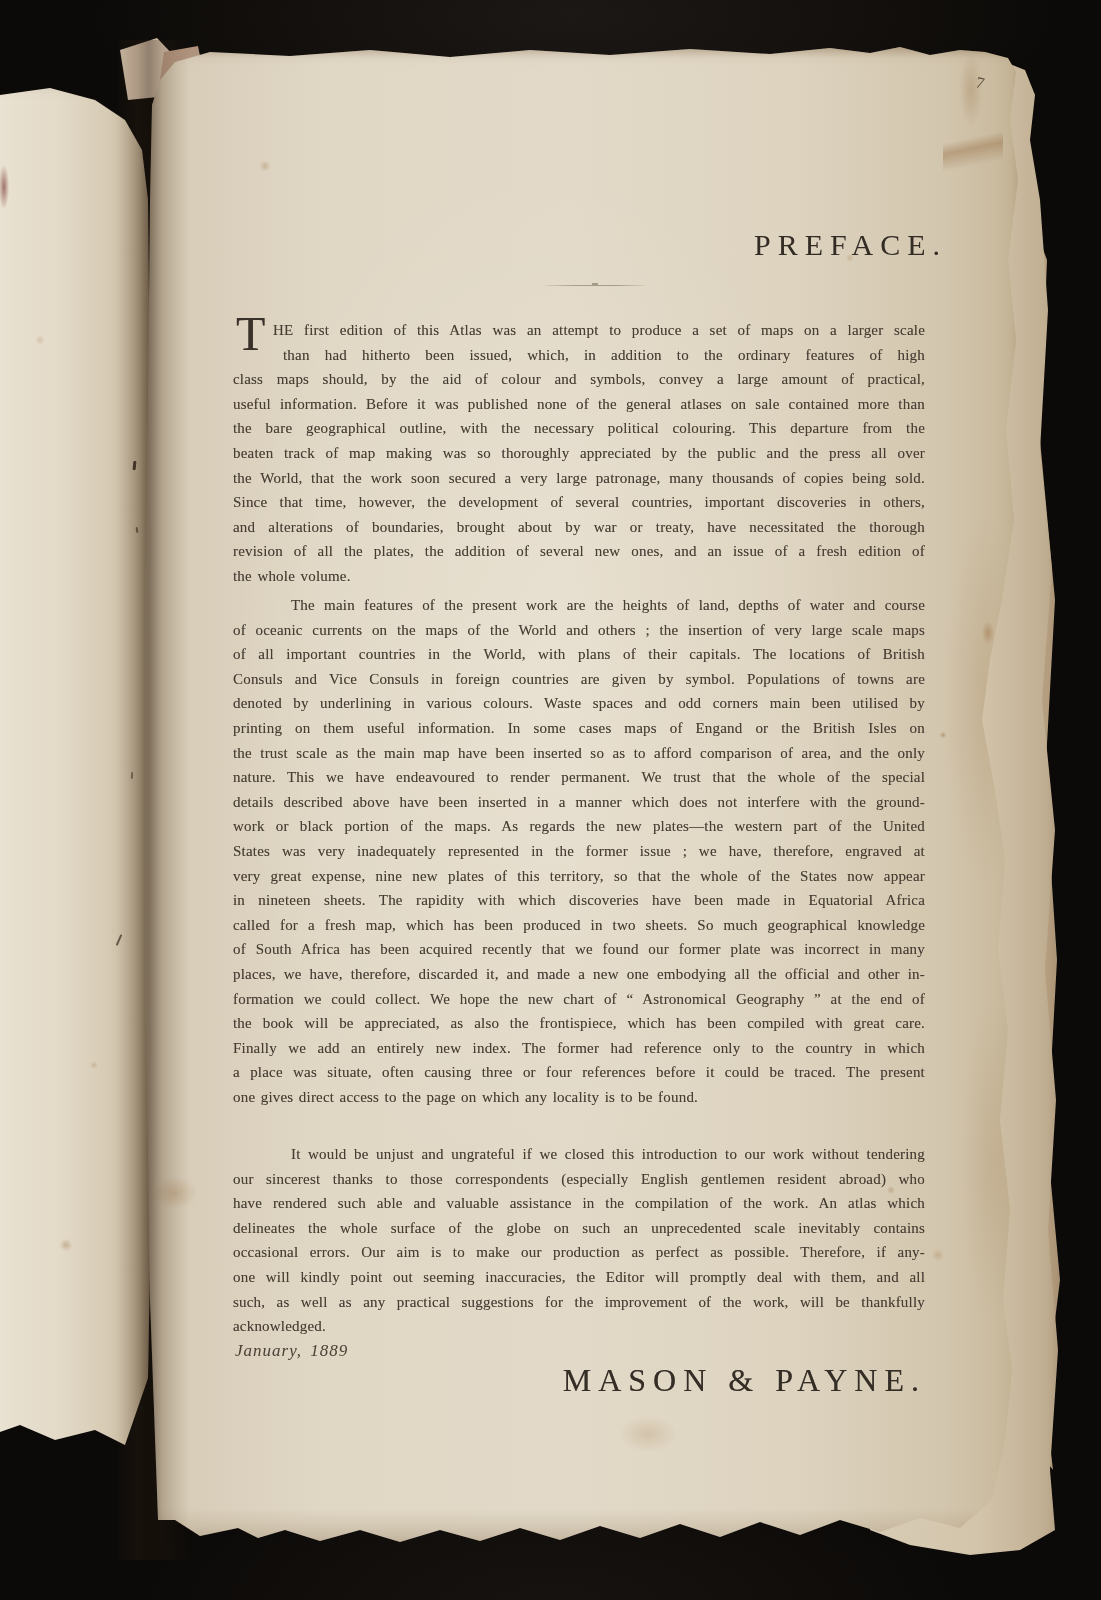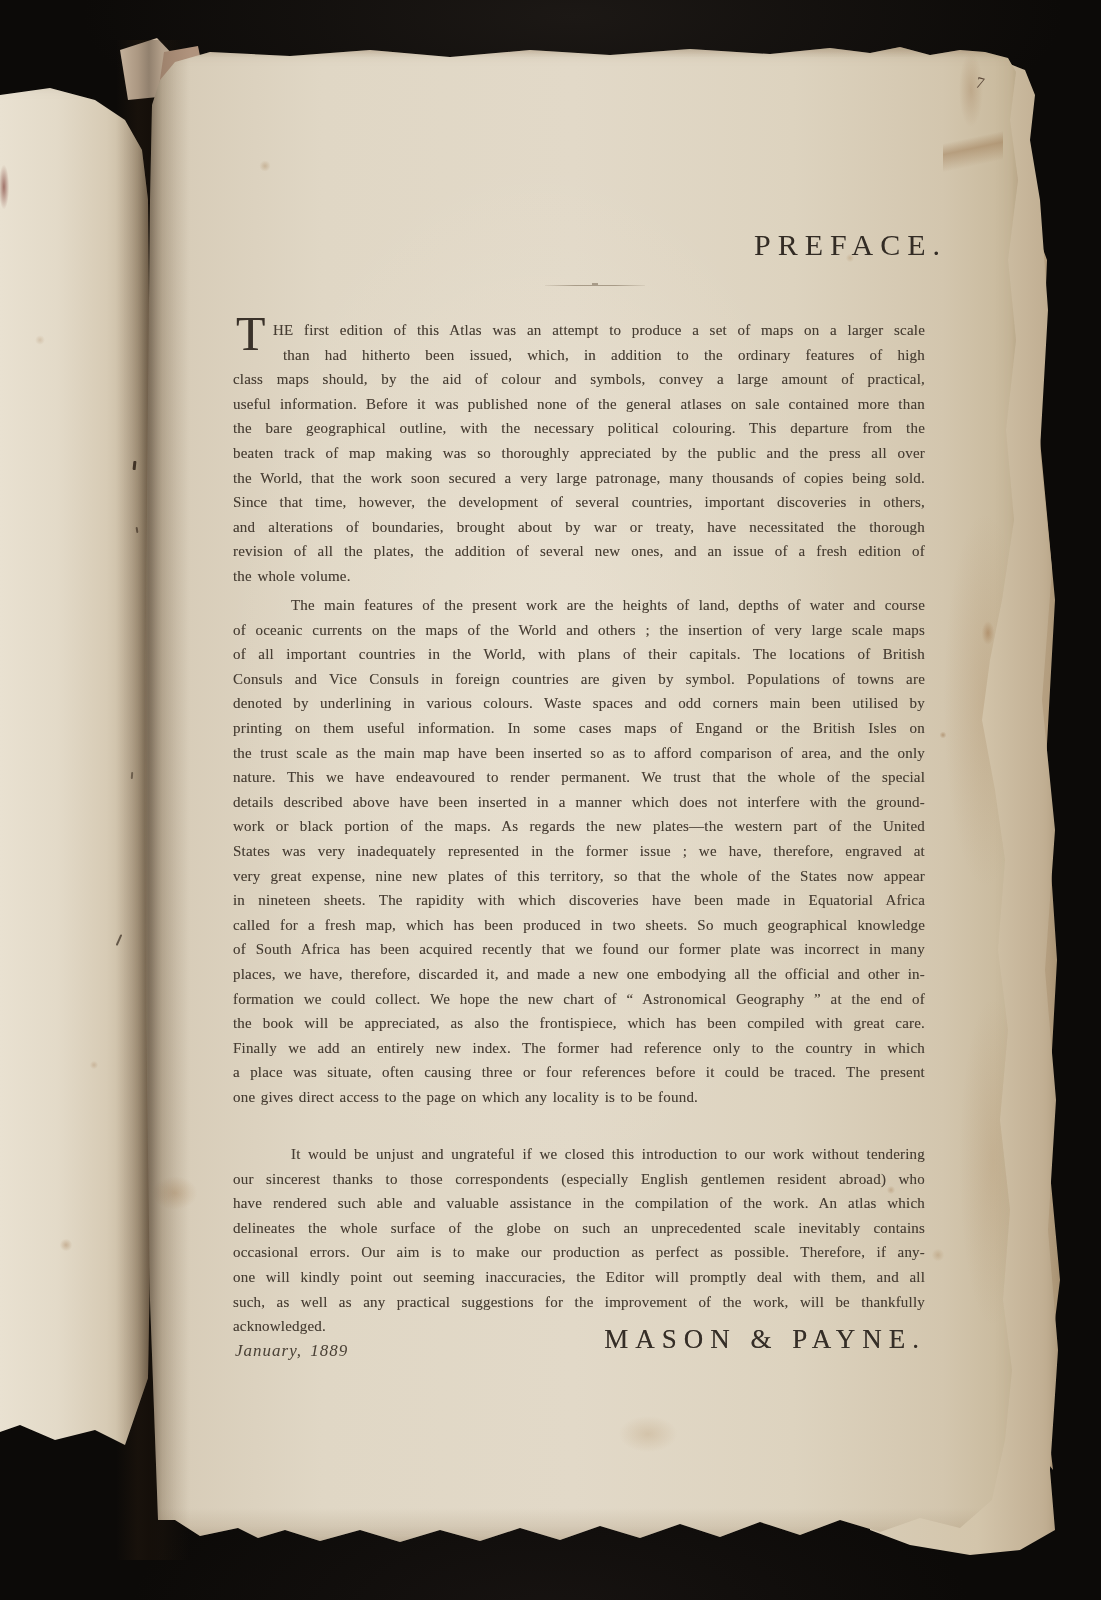--- a/index.html
+++ b/index.html
@@ -97,22 +97,22 @@
   .para-3{top:1100px;}
   .ind-a{padding-left:40px;}
   .ind-b{padding-left:50px;}
   .ind-c{padding-left:58px;}
   .dropcap{
     position:absolute;left:3px;top:-8px;
     font-size:48px;line-height:1;color:#3a322a;
     text-shadow:0 0 .5px rgba(58,50,42,.5);
   }
   .signature{
-    position:absolute;right:97px;top:1282px;
-    font-size:27px;letter-spacing:7px;color:#352e27;
+    position:absolute;right:97px;top:1320px;
+    font-size:32px;letter-spacing:7px;color:#352e27;
     text-shadow:0 0 .5px rgba(53,46,39,.5);
     margin-left:37px;
   }
   .dateline{
     position:absolute;left:92px;top:1299px;
     font-size:17px;font-style:italic;color:#4a4136;letter-spacing:1px;word-spacing:3px;
   }
   .corner-mark{
     position:absolute;left:833px;top:32px;
     font-size:16px;color:#4a372a;transform:rotate(14deg);opacity:.85;

